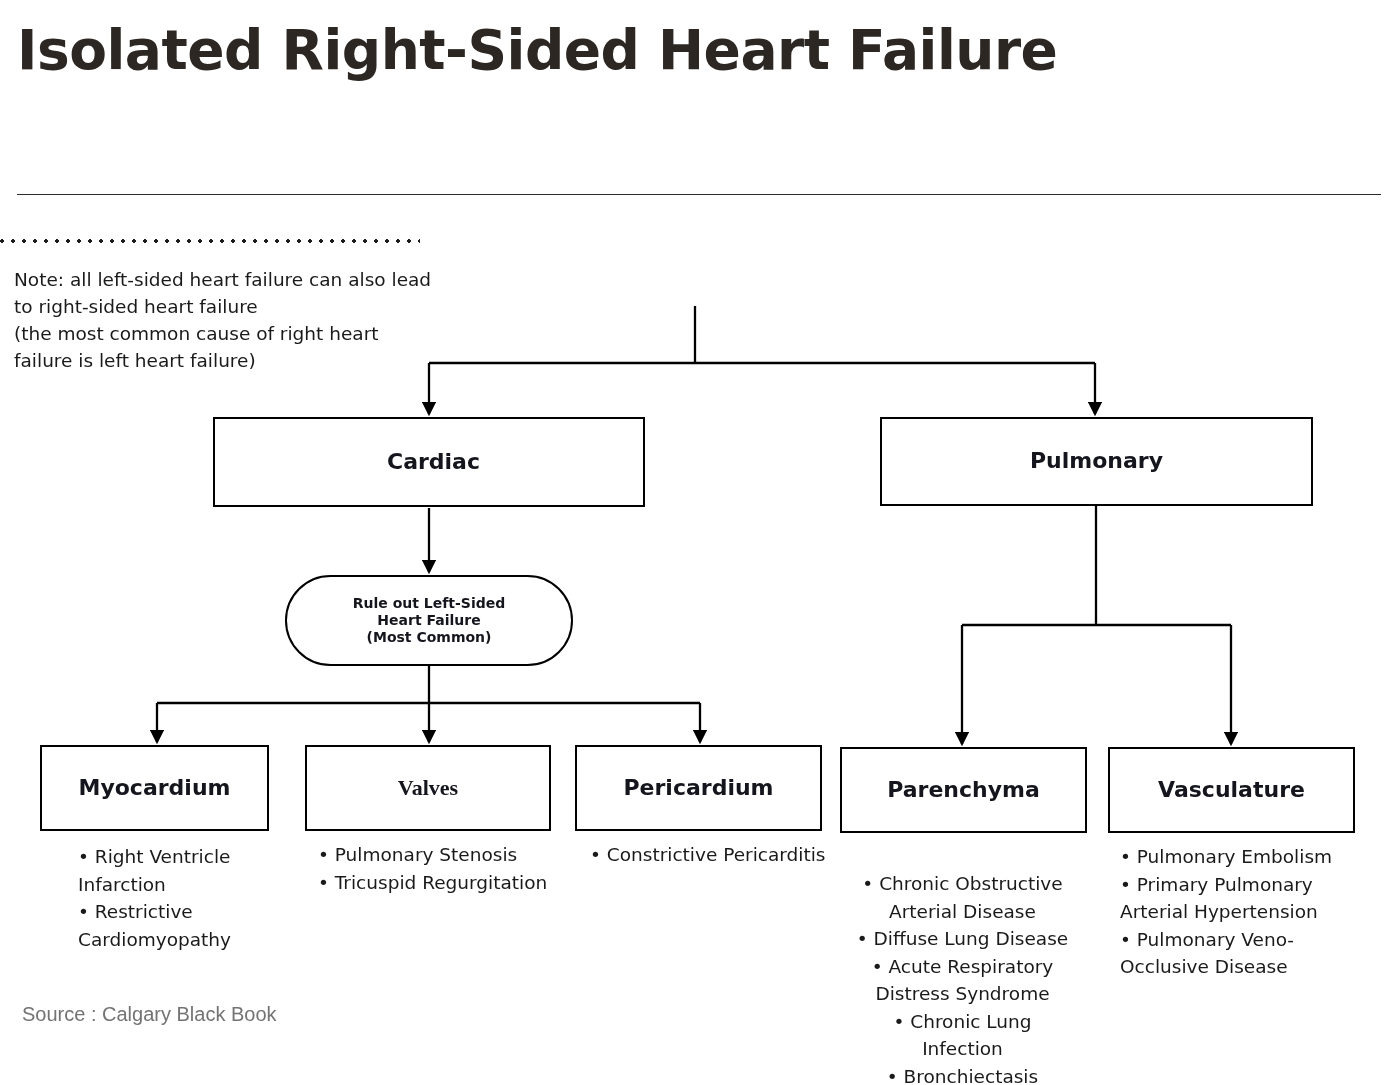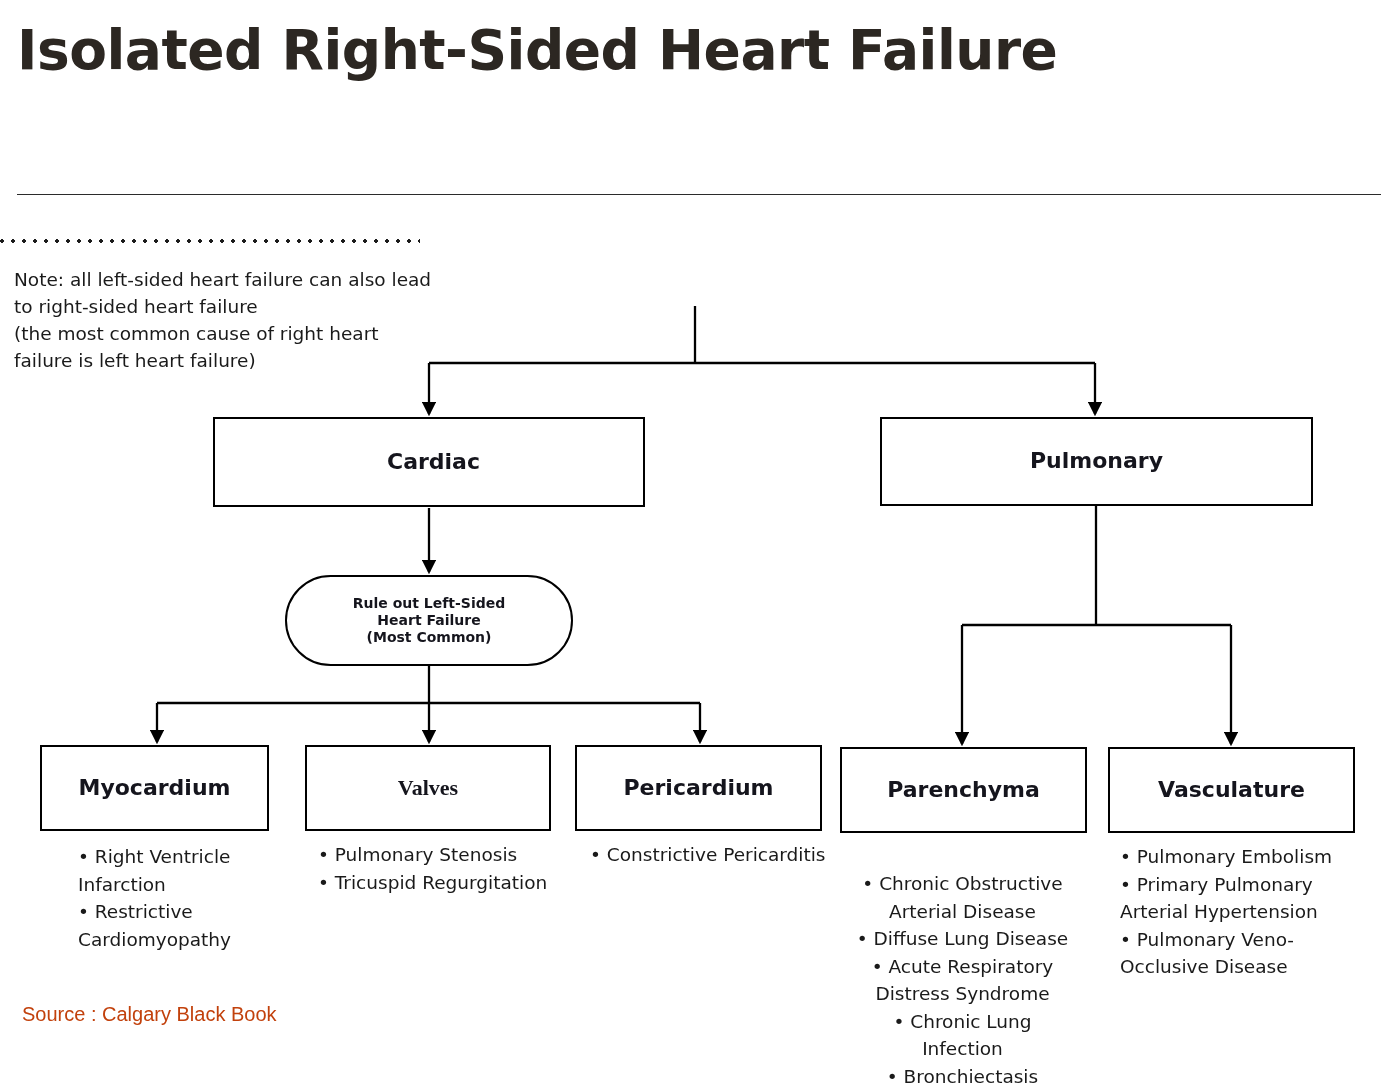--- a/index.html
+++ b/index.html
@@ -102,21 +102,21 @@
   #bullets-pericardium { left: 590px;  top: 841px; width: 250px; }
   #bullets-parenchyma  { left: 850px;  top: 870px; width: 225px; text-align: center; }
   #bullets-vasculature { left: 1120px; top: 843px; width: 235px; }
   
   #source-text {
     position: absolute;
     left: 22px;
     top: 1003px;
     font-family: "Liberation Sans", sans-serif;
     font-size: 20px;
-    color: #c2410c;
+    color: #737373;
     white-space: nowrap;
   }
   
   #connectors {
     position: absolute;
     left: 0; top: 0;
     width: 1397px; height: 1085px;
     z-index: 1;
     pointer-events: none;
   }

